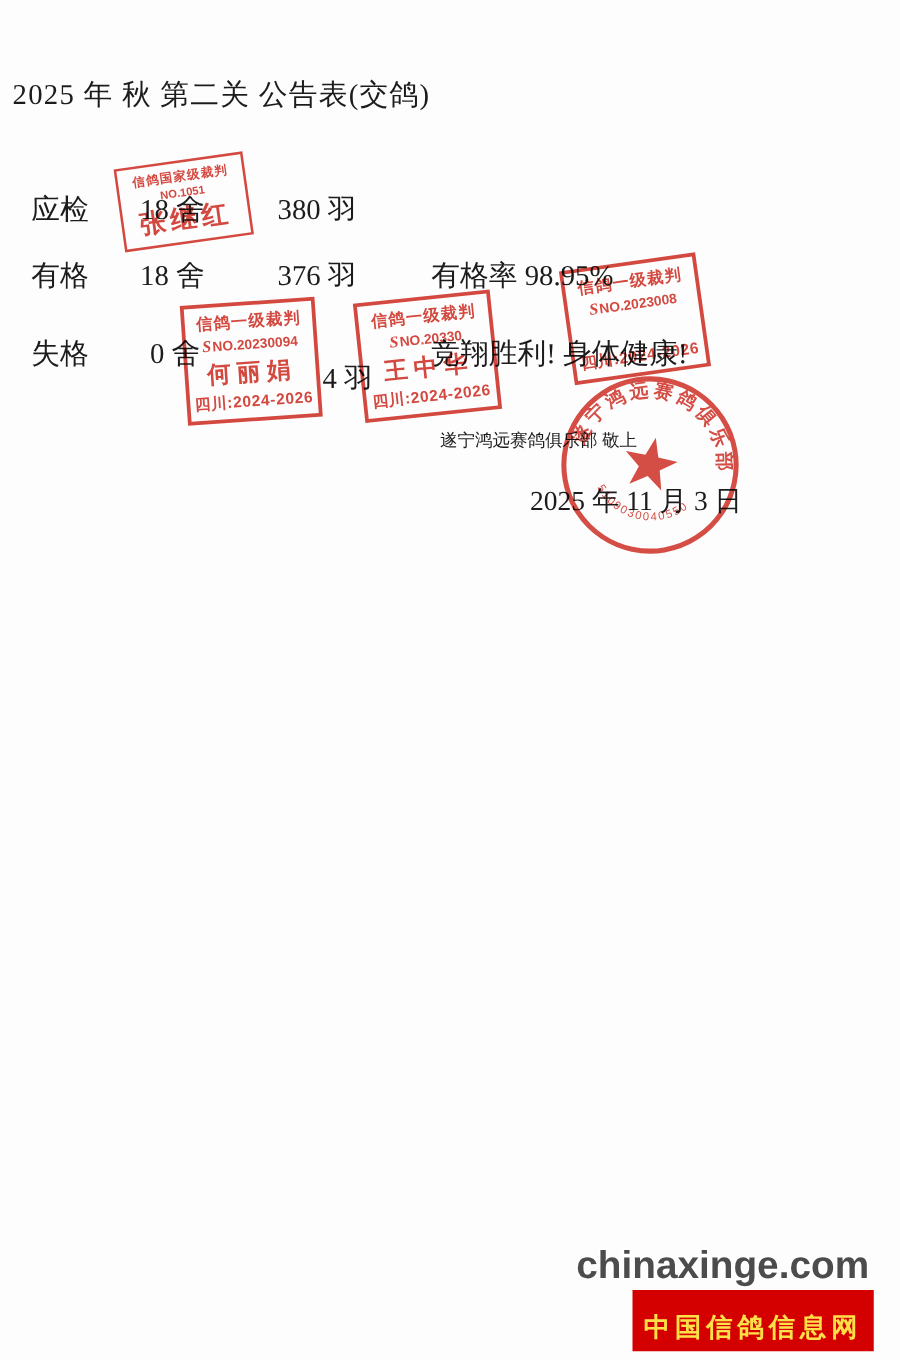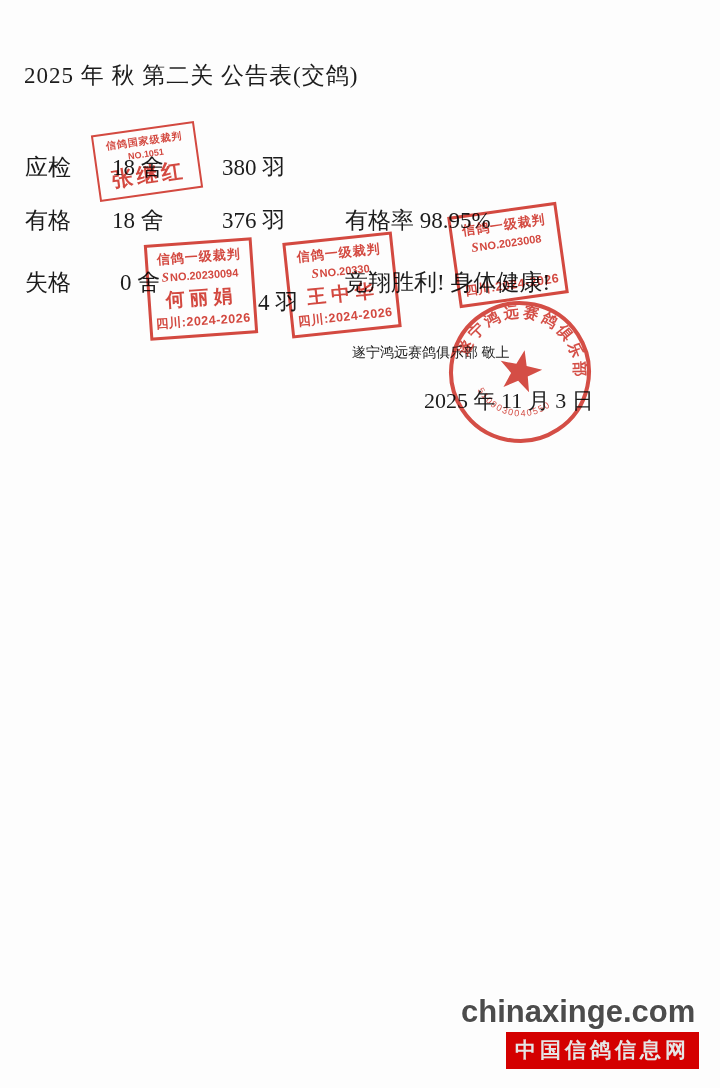--- a/index.html
+++ b/index.html
@@ -10,21 +10,21 @@
     position: relative;
     width: 720px;
     height: 1088px;
     margin: 0 auto;
     background: #fdfdfd;
     overflow: hidden;
   }
 
   
   .doc-title {
-    position: absolute; left: 24px; top: 60px;
+    position: absolute; left: 10px; top: 60px;
     font-size: 23px; color: var(--color-ink-black, #1c1c1c);
     letter-spacing: 1px; white-space: nowrap;
   }
   .doc-row {
     position: absolute; left: 0; width: 100%;
     font-size: 23px; color: var(--color-ink-black, #1c1c1c);
   }
   .doc-row .cell { position: absolute; white-space: nowrap; }
   .row-1 { top: 152px; }
   .row-2 { top: 205px; }
@@ -102,25 +102,25 @@
     position: absolute; left: 436px; top: 994px;
     font-family: "Liberation Sans", sans-serif;
     font-size: 31px; font-weight: bold;
     color: #4c4c4c; white-space: nowrap;
     text-shadow: -1px -1px 0 #fff, 1px -1px 0 #fff, -1px 1px 0 #fff, 1px 1px 0 #fff;
     margin-left: 25px;
   }
   .wm-banner {
     position: absolute; left: 506px; top: 1032px;
     background: var(--color-watermark-red, #d40000);
-    color: #e5e5e5;
+    color: #fde047;
     font-family: "Liberation Sans", sans-serif;
     font-size: 21px; font-weight: bold;
     letter-spacing: 4px;
-    padding: 4px 9px 5px;
+    padding: 16px 9px 5px;
     white-space: nowrap;
   }
 </style>
 </head>
 <body>
 
 <div class="page">
 
   <div class="doc-title">2025 年 秋 第二关 公告表(交鸽)</div>
 

